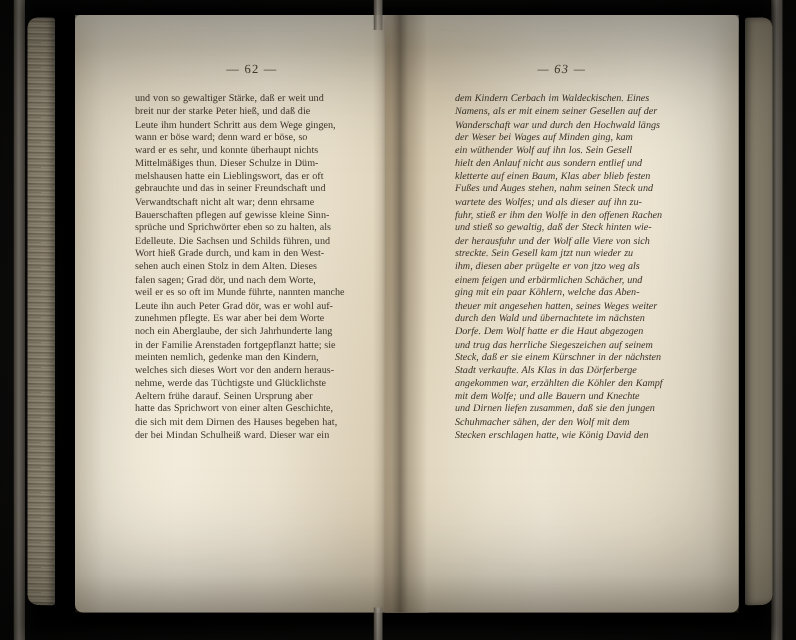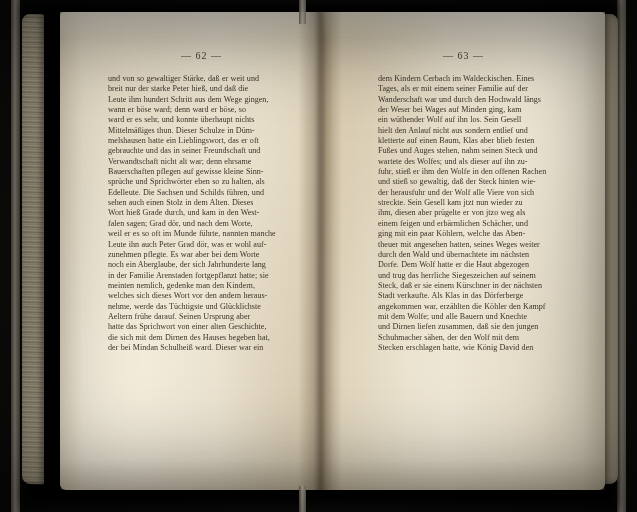--- a/index.html
+++ b/index.html
@@ -80,25 +80,26 @@
   }
   .leaf-left {
     left: 0;
     border-radius: 4px 0 0 6px;
     background:
       linear-gradient(to right, #e2d8c2 0%, #f1ead9 8%, #f3ecdc 55%, #ded3ba 96%, #bcae93 100%);
     box-shadow: -2px 2px 6px rgba(0,0,0,0.5);
     margin-left: 24px;
   }
   .leaf-right {
-    left: 286px;
+    left: 272px;
     border-radius: 0 4px 6px 0;
     background:
       linear-gradient(to left, #e2d8c2 0%, #f1ead9 8%, #f3ecdc 55%, #ded3ba 96%, #bcae93 100%);
     box-shadow: 2px 2px 6px rgba(0,0,0,0.5);
+    font-style: italic;
   }
   
   .gutter {
     position: absolute;
     left: 262px;
     top: 8px;
     width: 44px;
     height: 478px;
     background: linear-gradient(to right,
       rgba(90,70,45,0.0) 0%,
@@ -226,22 +227,22 @@
             <span class="line">Leute ihm hundert Schritt aus dem Wege gingen,</span>
             <span class="line">wann er böse ward; denn ward er böse, so</span>
             <span class="line">ward er es sehr, und konnte überhaupt nichts</span>
             <span class="line">Mittelmäßiges thun. Dieser Schulze in Düm-</span>
             <span class="line">melshausen hatte ein Lieblingswort, das er oft</span>
             <span class="line">gebrauchte und das in seiner Freundschaft und</span>
             <span class="line">Verwandtschaft nicht alt war; denn ehrsame</span>
             <span class="line">Bauerschaften pflegen auf gewisse kleine Sinn-</span>
             <span class="line">sprüche und Sprichwörter eben so zu halten, als</span>
             <span class="line">Edelleute. Die Sachsen und Schilds führen, und</span>
+            <span class="line">Wort hieß Grade durch, und kam in den West-</span>
             <span class="line">sehen auch einen Stolz in dem Alten. Dieses</span>
-            <span class="line">Wort hieß Grade durch, und kam in den West-</span>
             <span class="line">falen sagen; Grad dör, und nach dem Worte,</span>
             <span class="line">weil er es so oft im Munde führte, nannten manche</span>
             <span class="line">Leute ihn auch Peter Grad dör, was er wohl auf-</span>
             <span class="line">zunehmen pflegte. Es war aber bei dem Worte</span>
             <span class="line">noch ein Aberglaube, der sich Jahrhunderte lang</span>
             <span class="line">in der Familie Arenstaden fortgepflanzt hatte; sie</span>
             <span class="line">meinten nemlich, gedenke man den Kindern,</span>
             <span class="line">welches sich dieses Wort vor den andern heraus-</span>
             <span class="line">nehme, werde das Tüchtigste und Glücklichste</span>
             <span class="line">Aeltern frühe darauf. Seinen Ursprung aber</span>
@@ -253,21 +254,21 @@
     </div>
 
     <div class="leaf leaf-right">
       <div class="mottle"></div>
       <div class="curl-top"></div>
       <div class="curl-bottom"></div>
       <div class="page-body">
         <div class="folio">— 63 —</div>
         <div class="textblock" id="right-text">
             <span class="line">dem Kindern Cerbach im Waldeckischen. Eines</span>
-            <span class="line">Tages, als er mit einem seiner Familie auf der</span>
+            <span class="line">Namens, als er mit einem seiner Gesellen auf der</span>
             <span class="line">Wanderschaft war und durch den Hochwald längs</span>
             <span class="line">der Weser bei Wages auf Minden ging, kam</span>
             <span class="line">ein wüthender Wolf auf ihn los. Sein Gesell</span>
             <span class="line">hielt den Anlauf nicht aus sondern entlief und</span>
             <span class="line">kletterte auf einen Baum, Klas aber blieb festen</span>
             <span class="line">Fußes und Auges stehen, nahm seinen Steck und</span>
             <span class="line">wartete des Wolfes; und als dieser auf ihn zu-</span>
             <span class="line">fuhr, stieß er ihm den Wolfe in den offenen Rachen</span>
             <span class="line">und stieß so gewaltig, daß der Steck hinten wie-</span>
             <span class="line">der herausfuhr und der Wolf alle Viere von sich</span>

